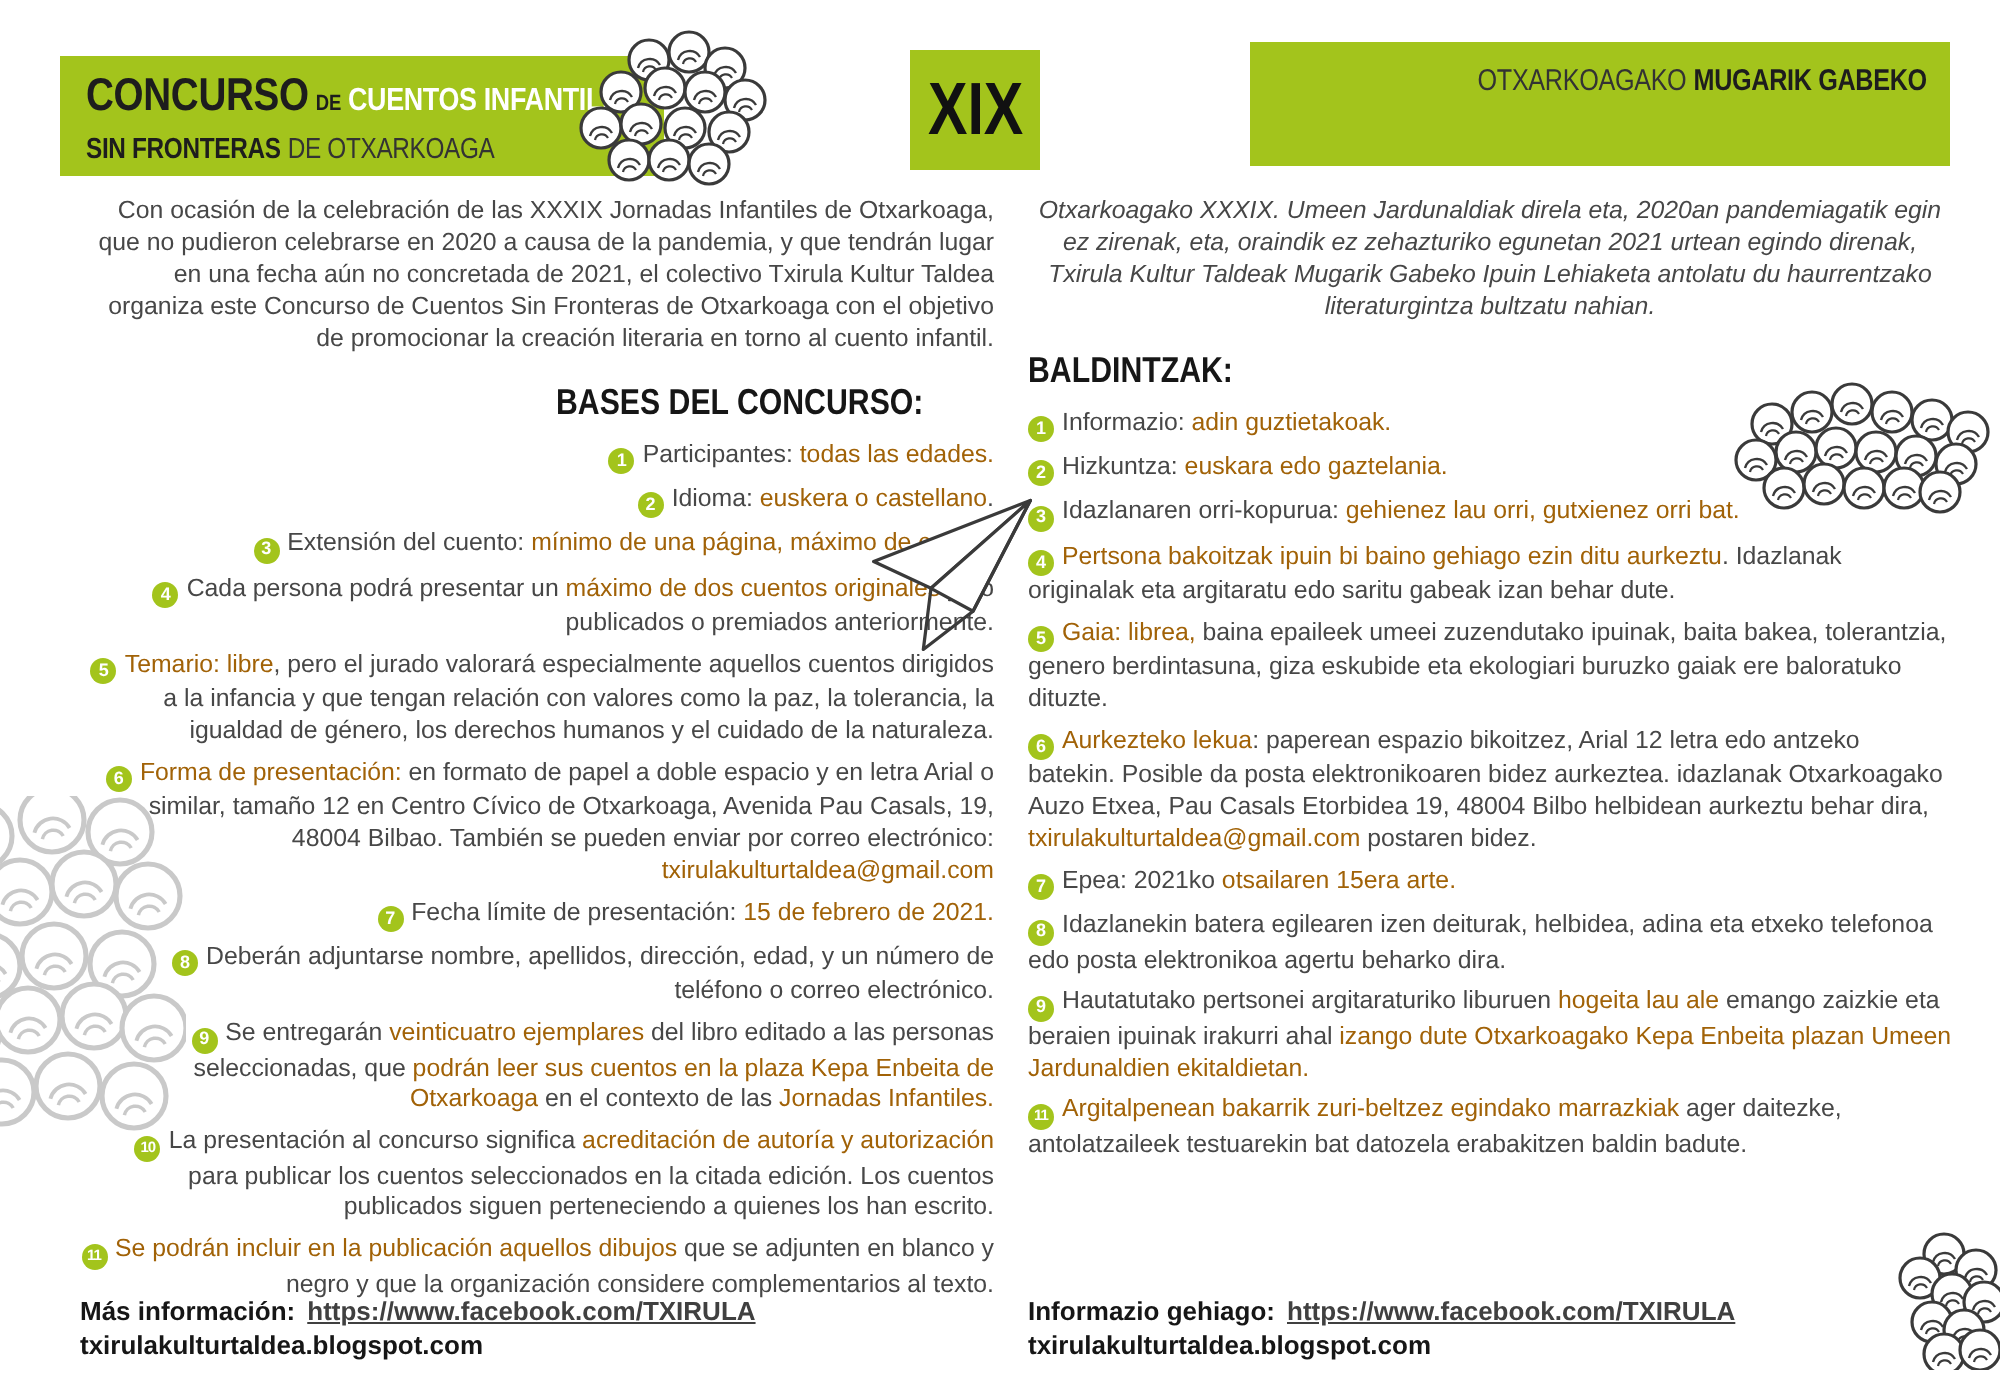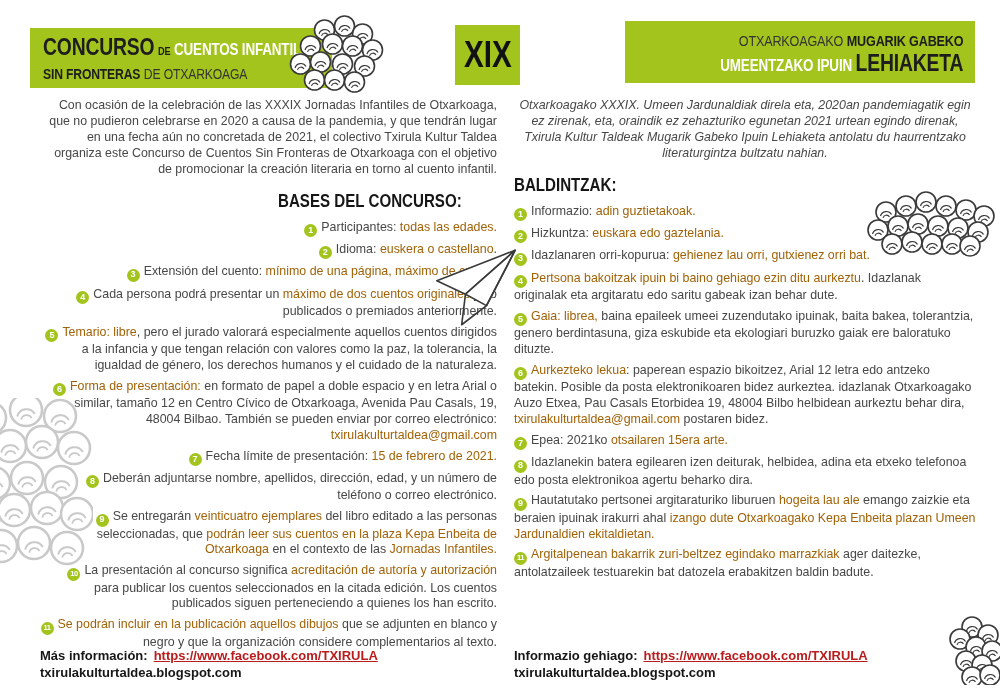--- a/index.html
+++ b/index.html
@@ -42,21 +42,21 @@
   h2 .cond{letter-spacing:0;}
   .item{margin:0 0 5px;font-size:12.4px;line-height:15.8px;color:var(--body);}
   .item .bold{font-weight:normal;color:#a16207;}
   .badge{display:inline-flex;align-items:center;justify-content:center;width:13px;height:13px;border-radius:50%;
          background:var(--green);color:#fff;font-size:9px;font-weight:bold;margin-right:4px;vertical-align:-2px;}
   .badge.two{font-size:7.5px;letter-spacing:-.5px;}
 
   
   .footer{position:absolute;top:647px;z-index:1;font-size:13px;font-weight:bold;color:#161616;line-height:17px;}
   .footer-left{left:40px;} .footer-right{left:514px;}
-  .footer a{color:#b91c1c;text-decoration:underline;margin-left:6px;}
+  .footer a{color:#404040;text-decoration:underline;margin-left:6px;}
 </style>
 </head>
 <body>
 
 <div class="page">
 
   <svg width="0" height="0" style="position:absolute" aria-hidden="true">
     <defs>
       <g id="sc">
         <circle r="10" fill="#fff" stroke="currentColor" stroke-width="1.6"></circle>
@@ -79,24 +79,20 @@
   </div>
 
   <div class="hdr-box hdr-center">
     <span class="numeral">XIX</span>
   </div>
 
   <div class="hdr-box hdr-right">
     <div class="el"><span class="cond r">
       <span class="t-eu-r">OTXARKOAGAKO</span>
       <span class="t-eu-b">MUGARIK GABEKO</span>
-    </span></div>
-    <div class="el"><span class="cond r">
-      <span class="t-white">UMEENTZAKO IPUIN</span>
-      <span class="t-eu-big">LEHIAKETA</span>
     </span></div>
   </div>
 
   <svg class="deco black z2" style="left:285px;top:12px" width="103" height="88" viewBox="0 0 100 88">
     <use href="#sc" transform="translate(38,18)"></use>
       <use href="#sc" transform="translate(58,14)"></use>
       <use href="#sc" transform="translate(76,22)"></use>
     <use href="#sc" transform="translate(24,34)"></use>
       <use href="#sc" transform="translate(46,32)"></use>
       <use href="#sc" transform="translate(66,34)"></use>

